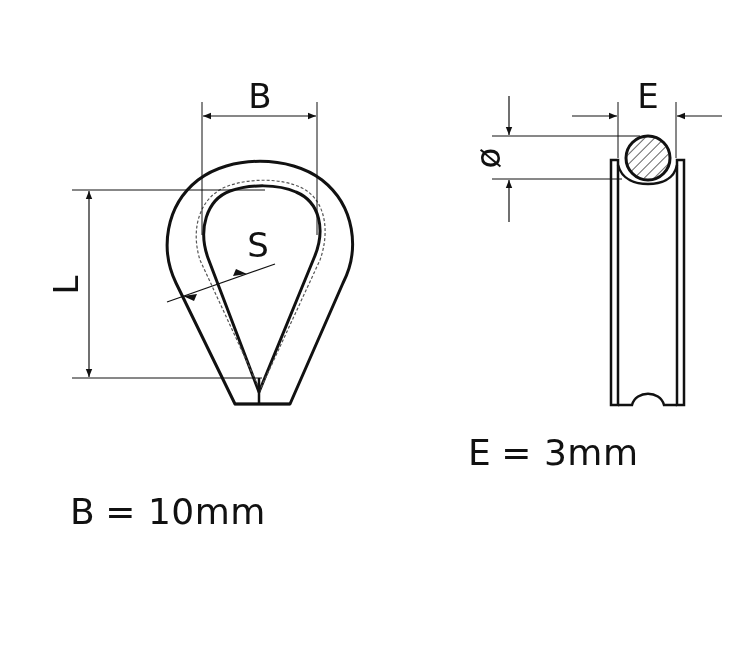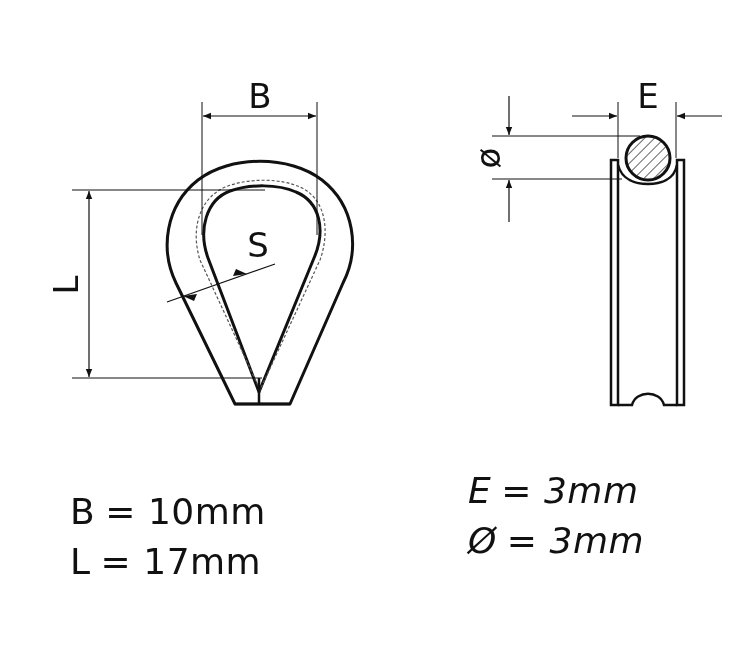--- a/index.html
+++ b/index.html
@@ -3,21 +3,21 @@
 <meta charset="utf-8">
 <style>
   html, body { margin: 0; padding: 0; background: #ffffff; }
   body { width: 746px; height: 650px; position: relative; overflow: hidden;
          font-family: "DejaVu Sans", "Liberation Sans", sans-serif; color: #111; }
   svg.drawing { position: absolute; left: 0; top: 0; }
   .lbl { font-family: "DejaVu Sans", sans-serif; font-size: 34px; fill: #111; }
   .spec { position: absolute; font-size: 36px; line-height: 50px; letter-spacing: 0.5px; white-space: nowrap; }
   .spec-row { display: block; height: 50px; }
   #specs-left { left: 70px; top: 452px; margin-top: 35px; }
-  #specs-right { left: 468px; top: 466px; font-style: italic; }
+  #specs-right { left: 468px; top: 428px; }
   .sep { display: inline-block; margin: 0 12px 0 10px; }
 </style>
 </head>
 <body>
 
 <svg class="drawing" width="746" height="650" viewBox="0 0 746 650">
   <defs>
     <marker id="arr" viewBox="0 0 10 10" refX="10" refY="5" markerWidth="12" markerHeight="8" orient="auto-start-reverse" markerUnits="userSpaceOnUse">
       <path d="M0,1 L10,5 L0,9 Z" fill="#111"></path>
     </marker>
@@ -92,25 +92,19 @@
       <line x1="509" y1="222" x2="509" y2="180" stroke="#111" stroke-width="1.2" marker-end="url(#arr)"></line>
       <text class="lbl" x="0" y="0" text-anchor="middle" font-size="26" transform="translate(500,158) rotate(-90)">ø</text>
     </g>
   </g>
 </svg>
 
 <div id="specs-left" class="spec">
   <span class="spec-row">
     <span>B</span><span class="sep">=</span><span>10mm</span>
   </span>
-  <span class="spec-row">
-    <span>L</span><span class="sep">=</span><span>17mm</span>
-  </span>
 </div>
 
 <div id="specs-right" class="spec">
   <span class="spec-row">
     <span>E</span><span class="sep">=</span><span>3mm</span>
   </span>
-  <span class="spec-row">
-    <span>Ø</span><span class="sep">=</span><span>3mm</span>
-  </span>
 </div>
 
 </body></html>

